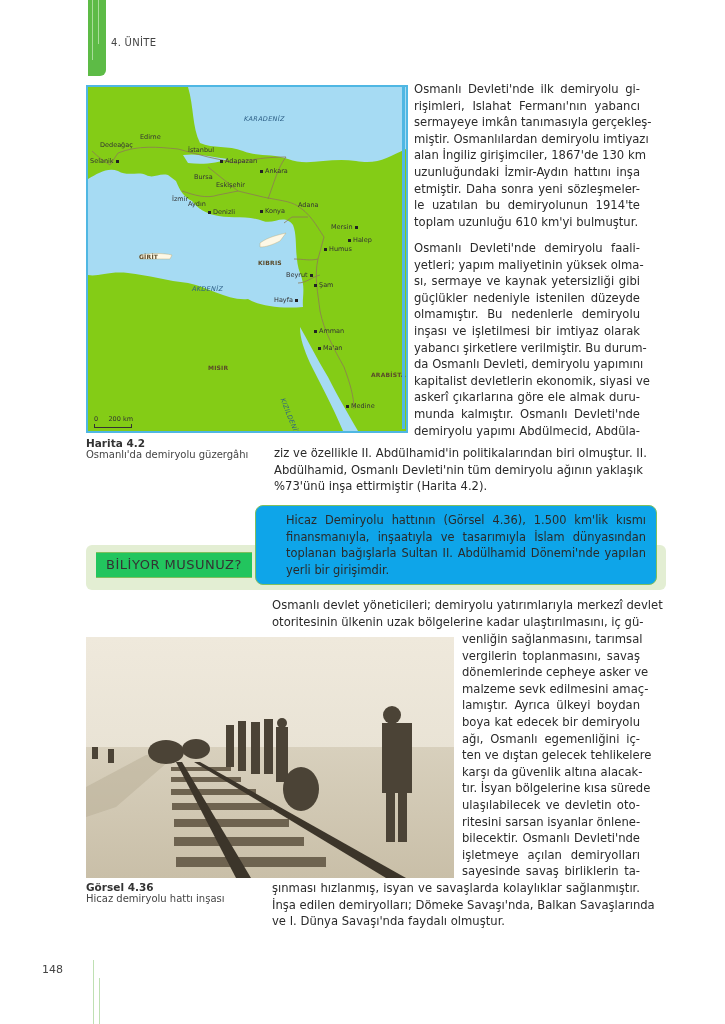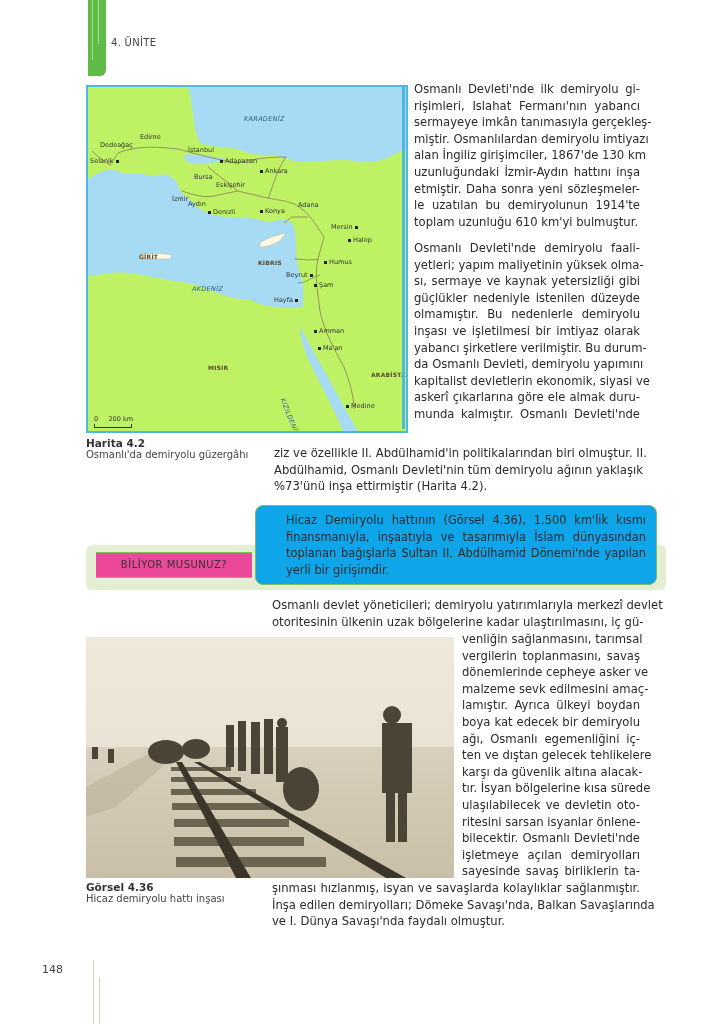--- a/index.html
+++ b/index.html
@@ -4,37 +4,37 @@
 <style>
   html,body{margin:0;padding:0;}
   body{width:725px;height:1024px;background:#ffffff;position:relative;overflow:hidden;font-family:"DejaVu Sans","Liberation Sans",sans-serif;color:#2a2a2a;}
   .abs{position:absolute;}
   
   .tab-bar{left:88px;top:0;width:18px;height:76px;background:#5dbb46;border-radius:0 0 6px 0;}
   .tab-bar .ln1{position:absolute;left:4px;top:0;width:1px;height:60px;background:#a9dd9a;}
   .tab-bar .ln2{position:absolute;left:10px;top:0;width:1px;height:44px;background:#a9dd9a;}
   .unit-label{left:111px;top:37px;font-size:10px;color:#444;letter-spacing:0.3px;}
   
-  .map{left:86px;top:85px;width:318px;height:344px;border:2px solid #4fb7e3;background:#bef264;overflow:hidden;}
+  .map{left:86px;top:85px;width:318px;height:344px;border:2px solid #4fb7e3;background:#84cc16;overflow:hidden;}
   .map svg{position:absolute;left:0;top:0;}
   .city{position:absolute;font-size:6.5px;color:#333;white-space:nowrap;}
   .city .dot{display:inline-block;width:3px;height:3px;background:#222;vertical-align:middle;margin:0 2px;}
   .sea{position:absolute;font-size:6.5px;font-style:italic;color:#2d5f86;letter-spacing:0.3px;}
   .country{position:absolute;font-size:6px;font-weight:bold;color:#5a4a2a;letter-spacing:0.2px;}
   .scale{position:absolute;left:6px;top:328px;font-size:6.5px;color:#333;}
   .cap-title{font-size:10.5px;font-weight:bold;color:#333;}
   .cap-text{font-size:10px;color:#444;}
   
   .para{font-size:11.6px;line-height:16.6px;color:#2a2a2a;text-align:justify;}
   .para .line{display:block;white-space:nowrap;text-align:justify;text-align-last:justify;}
   .para .line.last{text-align-last:left;}
   .left-rule{left:402px;top:85px;width:3px;height:344px;background:#4fb7e3;}
   
   .info-band{left:86px;top:545px;width:580px;height:45px;background:#e3eed3;border-radius:6px;}
-  .info-label{left:96px;top:552px;width:156px;height:24px;background:#ec4899;border-top:1.5px solid #7fbf5e;border-bottom:1.5px solid #7fbf5e;font-size:10px;color:#333;text-align:center;line-height:24px;letter-spacing:0.5px;}
+  .info-label{left:96px;top:552px;width:156px;height:24px;background:#22c55e;border-top:1.5px solid #7fbf5e;border-bottom:1.5px solid #7fbf5e;font-size:13px;color:#333;text-align:center;line-height:24px;letter-spacing:0.5px;}
   .info-box{left:255px;top:505px;width:402px;height:80px;background:#0ea5e9;border:1.5px solid #7fbf5e;border-radius:8px;box-sizing:border-box;padding:6px 10px 0 30px;}
   .info-box .line{display:block;white-space:nowrap;font-size:11.4px;line-height:16.6px;text-align:justify;text-align-last:justify;}
   .info-box .line.last{text-align-last:left;}
   
   .photo{left:86px;top:637px;width:368px;height:241px;overflow:hidden;background:#e8e2d2;}
   .page-no{left:42px;top:963px;font-size:11px;color:#444;}
   .rule-v1{left:93px;top:960px;width:1px;height:64px;background:#bfe0b3;}
   .rule-v2{left:99px;top:978px;width:1px;height:46px;background:#bfe0b3;}
 </style>
 </head>
@@ -87,21 +87,21 @@
   <div class="city" style="left:170px;top:80px;"><span class="dot"></span><span>Ankara</span></div>
   <div class="city" style="left:106px;top:86px;"><span>Bursa</span></div>
   <div class="city" style="left:128px;top:94px;"><span>Eskişehir</span></div>
   <div class="city" style="left:84px;top:108px;"><span>İzmir</span></div>
   <div class="city" style="left:100px;top:113px;"><span>Aydın</span></div>
   <div class="city" style="left:118px;top:121px;"><span class="dot"></span><span>Denizli</span></div>
   <div class="city" style="left:170px;top:120px;"><span class="dot"></span><span>Konya</span></div>
   <div class="city" style="left:210px;top:114px;"><span>Adana</span></div>
   <div class="city" style="left:200px;top:136px;padding-left:43px;"><span>Mersin</span><span class="dot"></span></div>
   <div class="city" style="left:234px;top:149px;margin-left:24px;"><span class="dot"></span><span>Halep</span></div>
-  <div class="city" style="left:234px;top:171px;text-align:center;"><span class="dot"></span><span>Humus</span></div>
+  <div class="city" style="left:234px;top:158px;text-align:center;"><span class="dot"></span><span>Humus</span></div>
   <div class="city" style="left:198px;top:184px;"><span>Beyrut</span><span class="dot"></span></div>
   <div class="city" style="left:224px;top:194px;"><span class="dot"></span><span>Şam</span></div>
   <div class="city" style="left:186px;top:209px;"><span>Hayfa</span><span class="dot"></span></div>
   <div class="city" style="left:224px;top:240px;"><span class="dot"></span><span>Amman</span></div>
   <div class="city" style="left:228px;top:257px;"><span class="dot"></span><span>Ma'an</span></div>
   <div class="city" style="left:256px;top:315px;"><span class="dot"></span><span>Medine</span></div>
 
   <div class="scale">
     <span>0</span>&nbsp;&nbsp;&nbsp;&nbsp;&nbsp;<span>200 km</span>
     <div style="width:36px;height:3px;border:1px solid #333;border-top:none;margin-top:1px;"></div>
@@ -131,20 +131,21 @@
   <span class="line">yetleri; yapım maliyetinin yüksek olma-</span>
   <span class="line">sı, sermaye ve kaynak yetersizliği gibi</span>
   <span class="line">güçlükler nedeniyle istenilen düzeyde</span>
   <span class="line">olmamıştır. Bu nedenlerle demiryolu</span>
   <span class="line">inşası ve işletilmesi bir imtiyaz olarak</span>
   <span class="line">yabancı şirketlere verilmiştir. Bu durum-</span>
   <span class="line">da Osmanlı Devleti, demiryolu yapımını</span>
   <span class="line">kapitalist devletlerin ekonomik, siyasi ve</span>
   <span class="line">askerî çıkarlarına göre ele almak duru-</span>
   <span class="line">munda kalmıştır. Osmanlı Devleti'nde</span>
+  <span class="line">demiryolu yapımı Abdülmecid, Abdüla-</span>
 </div>
 <div class="abs para" style="left:274px;top:445px;width:366px;">
   <span class="line">ziz ve özellikle II. Abdülhamid'in politikalarından biri olmuştur. II.</span>
   <span class="line">Abdülhamid, Osmanlı Devleti'nin tüm demiryolu ağının yaklaşık</span>
   <span class="line last">%73'ünü inşa ettirmiştir (Harita 4.2).</span>
 </div>
 
 <div class="abs info-band"></div>
 <div class="abs info-label">BİLİYOR MUSUNUZ?</div>
 <div class="abs info-box">

